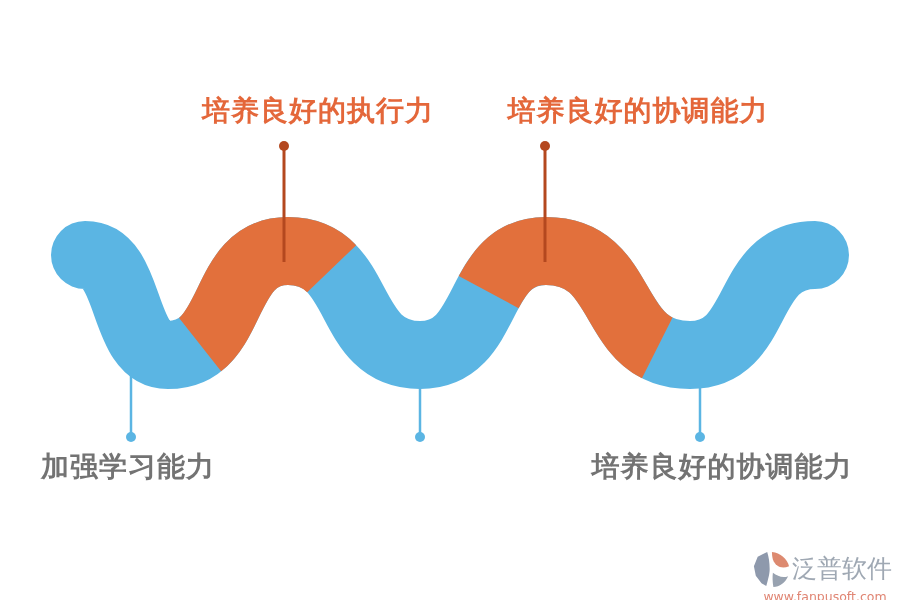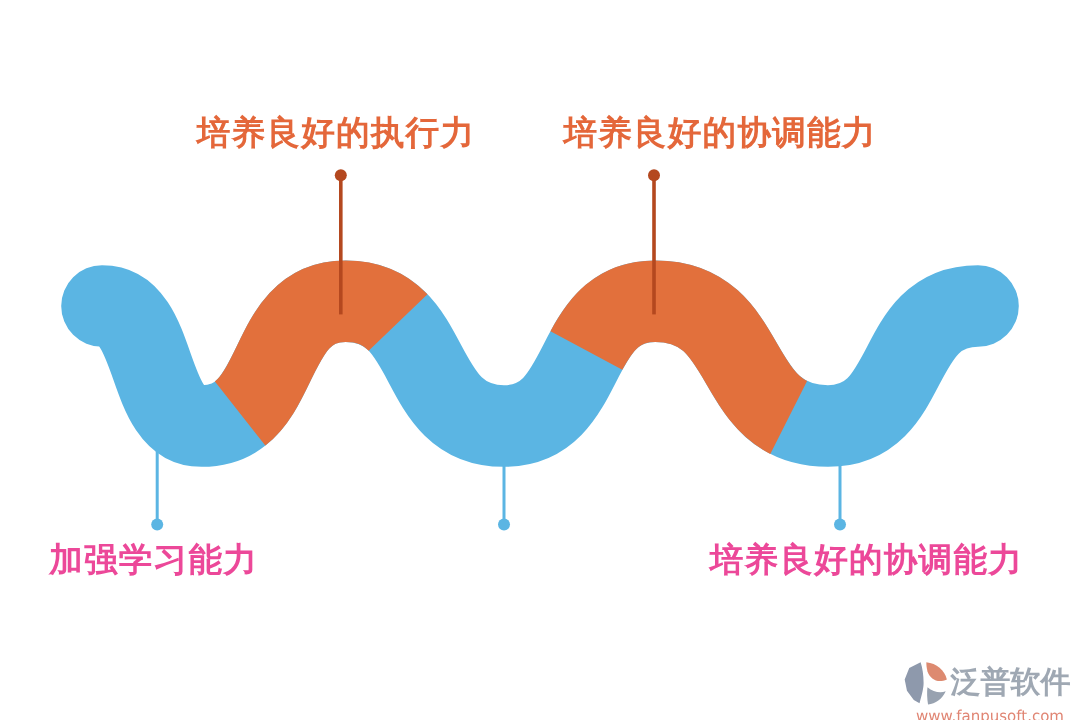--- a/index.html
+++ b/index.html
@@ -6,27 +6,27 @@
   .stage{
     position:relative;width:900px;height:600px;background:#ffffff;
     overflow:hidden;font-family:"DejaVu Sans","Liberation Sans",sans-serif;
   }
   .wave-svg{position:absolute;left:0;top:0;width:900px;height:600px;}
   .lbl{
     position:absolute;transform:translateX(-50%);
     font-weight:bold;font-size:28px;line-height:34px;white-space:nowrap;
     letter-spacing:1px;
   }
-  .lbl.top{color:#E4673A;}
-  .lbl.bottom{color:#ec4899;text-align:center;}
+  .lbl.top{color:#E4673A;margin-left:38px;}
+  .lbl.bottom{color:#737373;text-align:center;}
   .watermark{position:absolute;left:752px;top:549px;width:146px;}
   .wm-row{display:flex;align-items:center;}
   .wm-icon{width:38px;height:40px;flex:0 0 auto;}
   .wm-brand{
-    font-weight:bold;font-size:25px;line-height:30px;color:#9FA8B3;
+    font-weight:normal;font-size:25px;line-height:30px;color:#9FA8B3;
     white-space:nowrap;margin-left:2px;
   }
   .wm-url{
     font-size:12.5px;line-height:15px;color:#E08573;text-align:center;
     white-space:nowrap;margin-top:0px;
   }
 </style>
 </head>
 <body>
 

